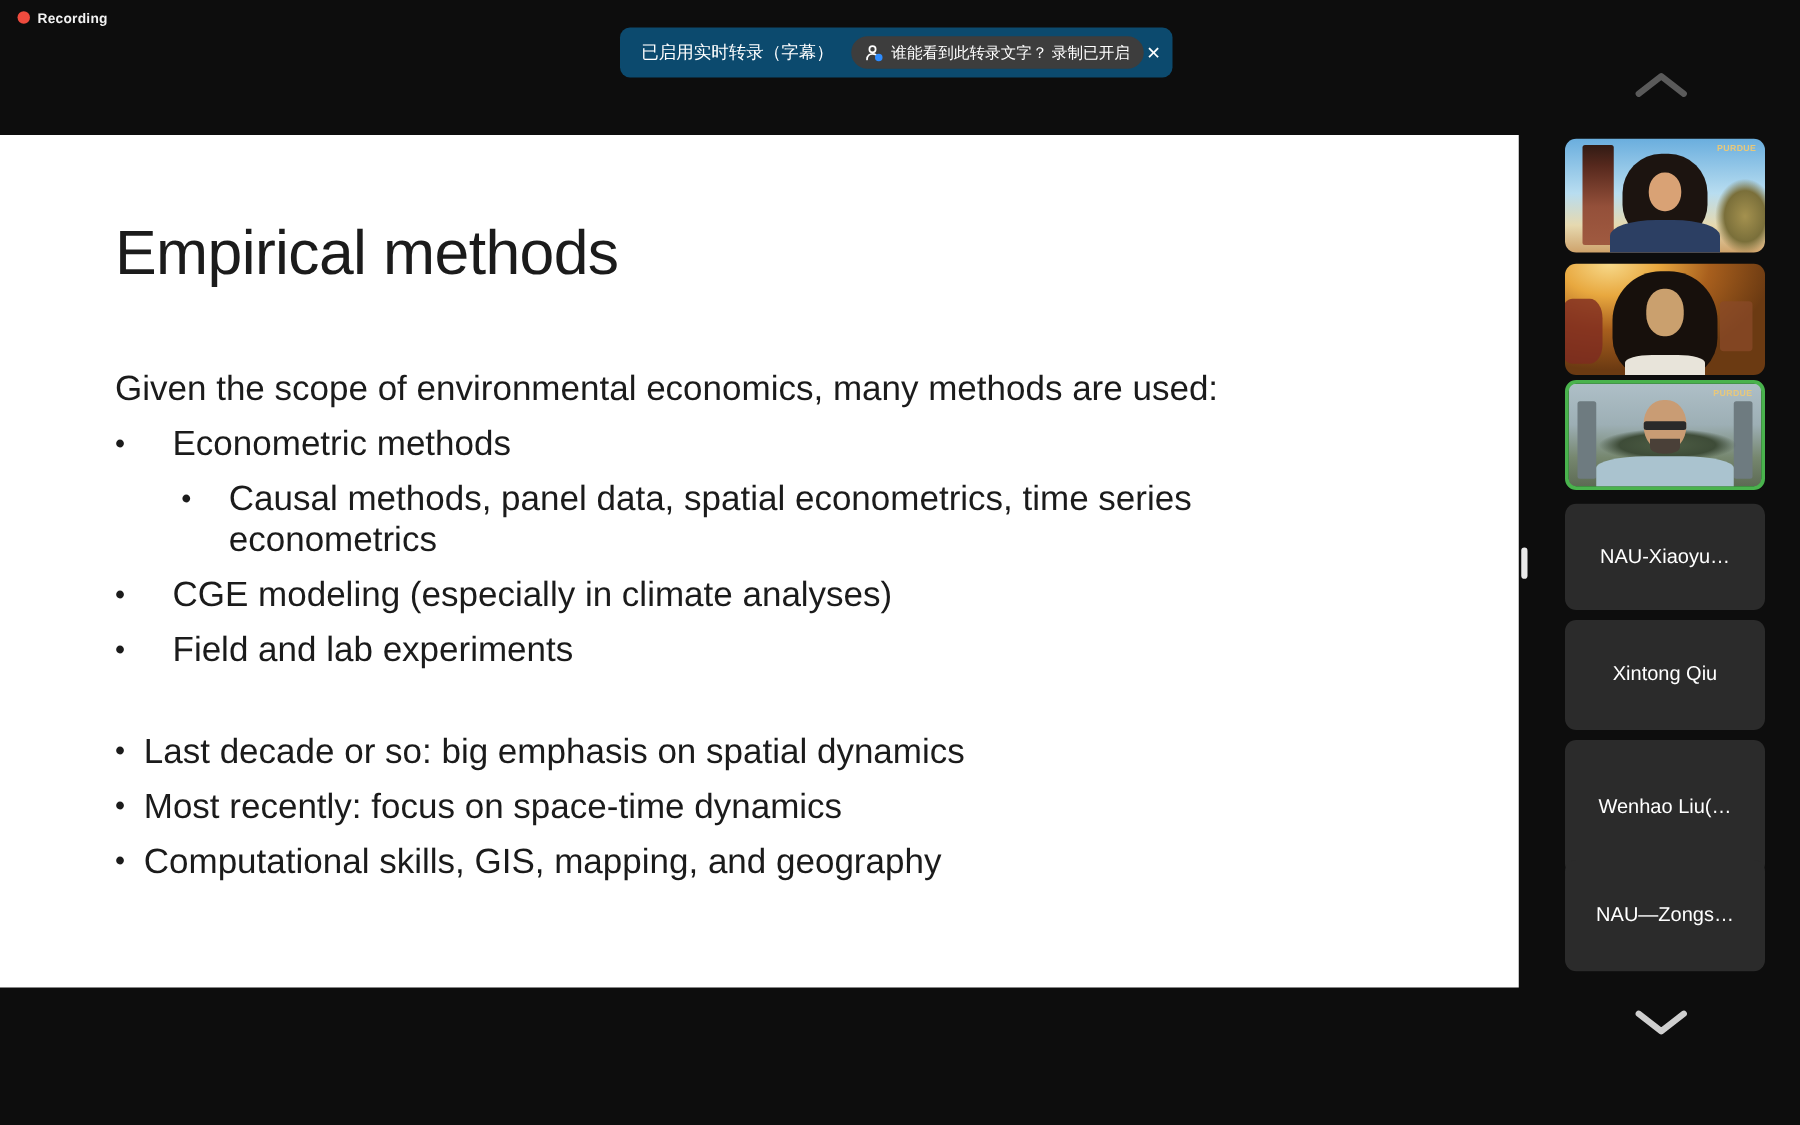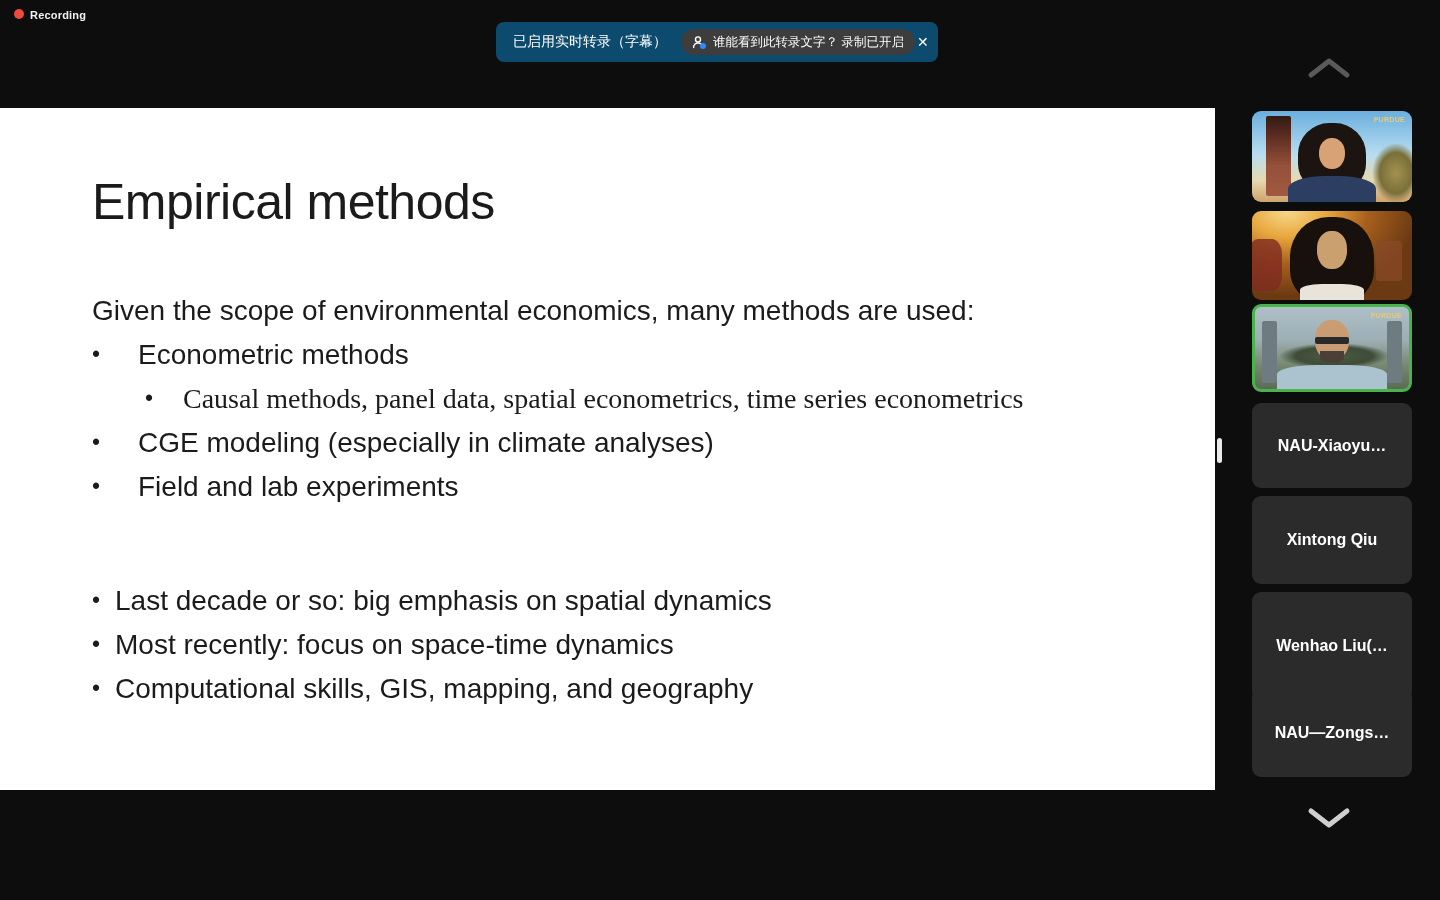--- a/index.html
+++ b/index.html
@@ -55,21 +55,21 @@
     font-size:28px; line-height:33px; white-space:nowrap;
   }
   .ul1 { position:absolute; left:92px; top:230px; width:960px; list-style:none; }
   .ul2 { position:absolute; left:92px; top:476px; width:1020px; list-style:none; }
   .ul1 li, .ul2 li {
     display:flex; font-size:28px; line-height:33px; margin-bottom:11px;
   }
   .ul1 li.l1 .dot { width:46px; flex:none; font-size:23px; }
   .ul1 li.l2 { margin-left:53px; }
   .ul1 li.l2 .dot { width:38px; flex:none; font-size:23px; }
-  .ul1 li.l2 .txt { max-width:860px;font-family:Liberation Serif, serif; }
+  .ul1 li.l2 .txt { max-width:860px; }
   .ul2 li .dot { width:23px; flex:none; font-size:23px; }
 
   
   .resize-handle {
     position:absolute; left:1217px; top:438px; width:5px; height:25px;
     background:#e9e9e9; border-radius:3px; cursor:col-resize;
   }
 
   
   .sidebar { position:absolute; left:1215px; top:0; width:225px; height:900px; }
@@ -128,21 +128,21 @@
     color:#e8c87a; letter-spacing:.3px; }
 
   .ntile {
     background:#2b2b2b; cursor:pointer;
     display:flex; align-items:center; justify-content:center;
   }
   .n1 { top:403px; height:85px; }
   .n2 { top:496px; height:88px; }
   .n3 { top:592px; height:108px; }
   .n4 { top:688px; height:89px; }
-  .nlabel { color:#ffffff; font-size:16px; font-weight:700; white-space:nowrap; }
+  .nlabel { color:#ffffff; font-size:16px; font-weight:400; white-space:nowrap; }
 </style>
 </head>
 <body>
 
 <div class="recording">
   <span class="rec-dot"></span>
   <span class="rec-label">Recording</span>
 </div>
 
 <div class="banner">

